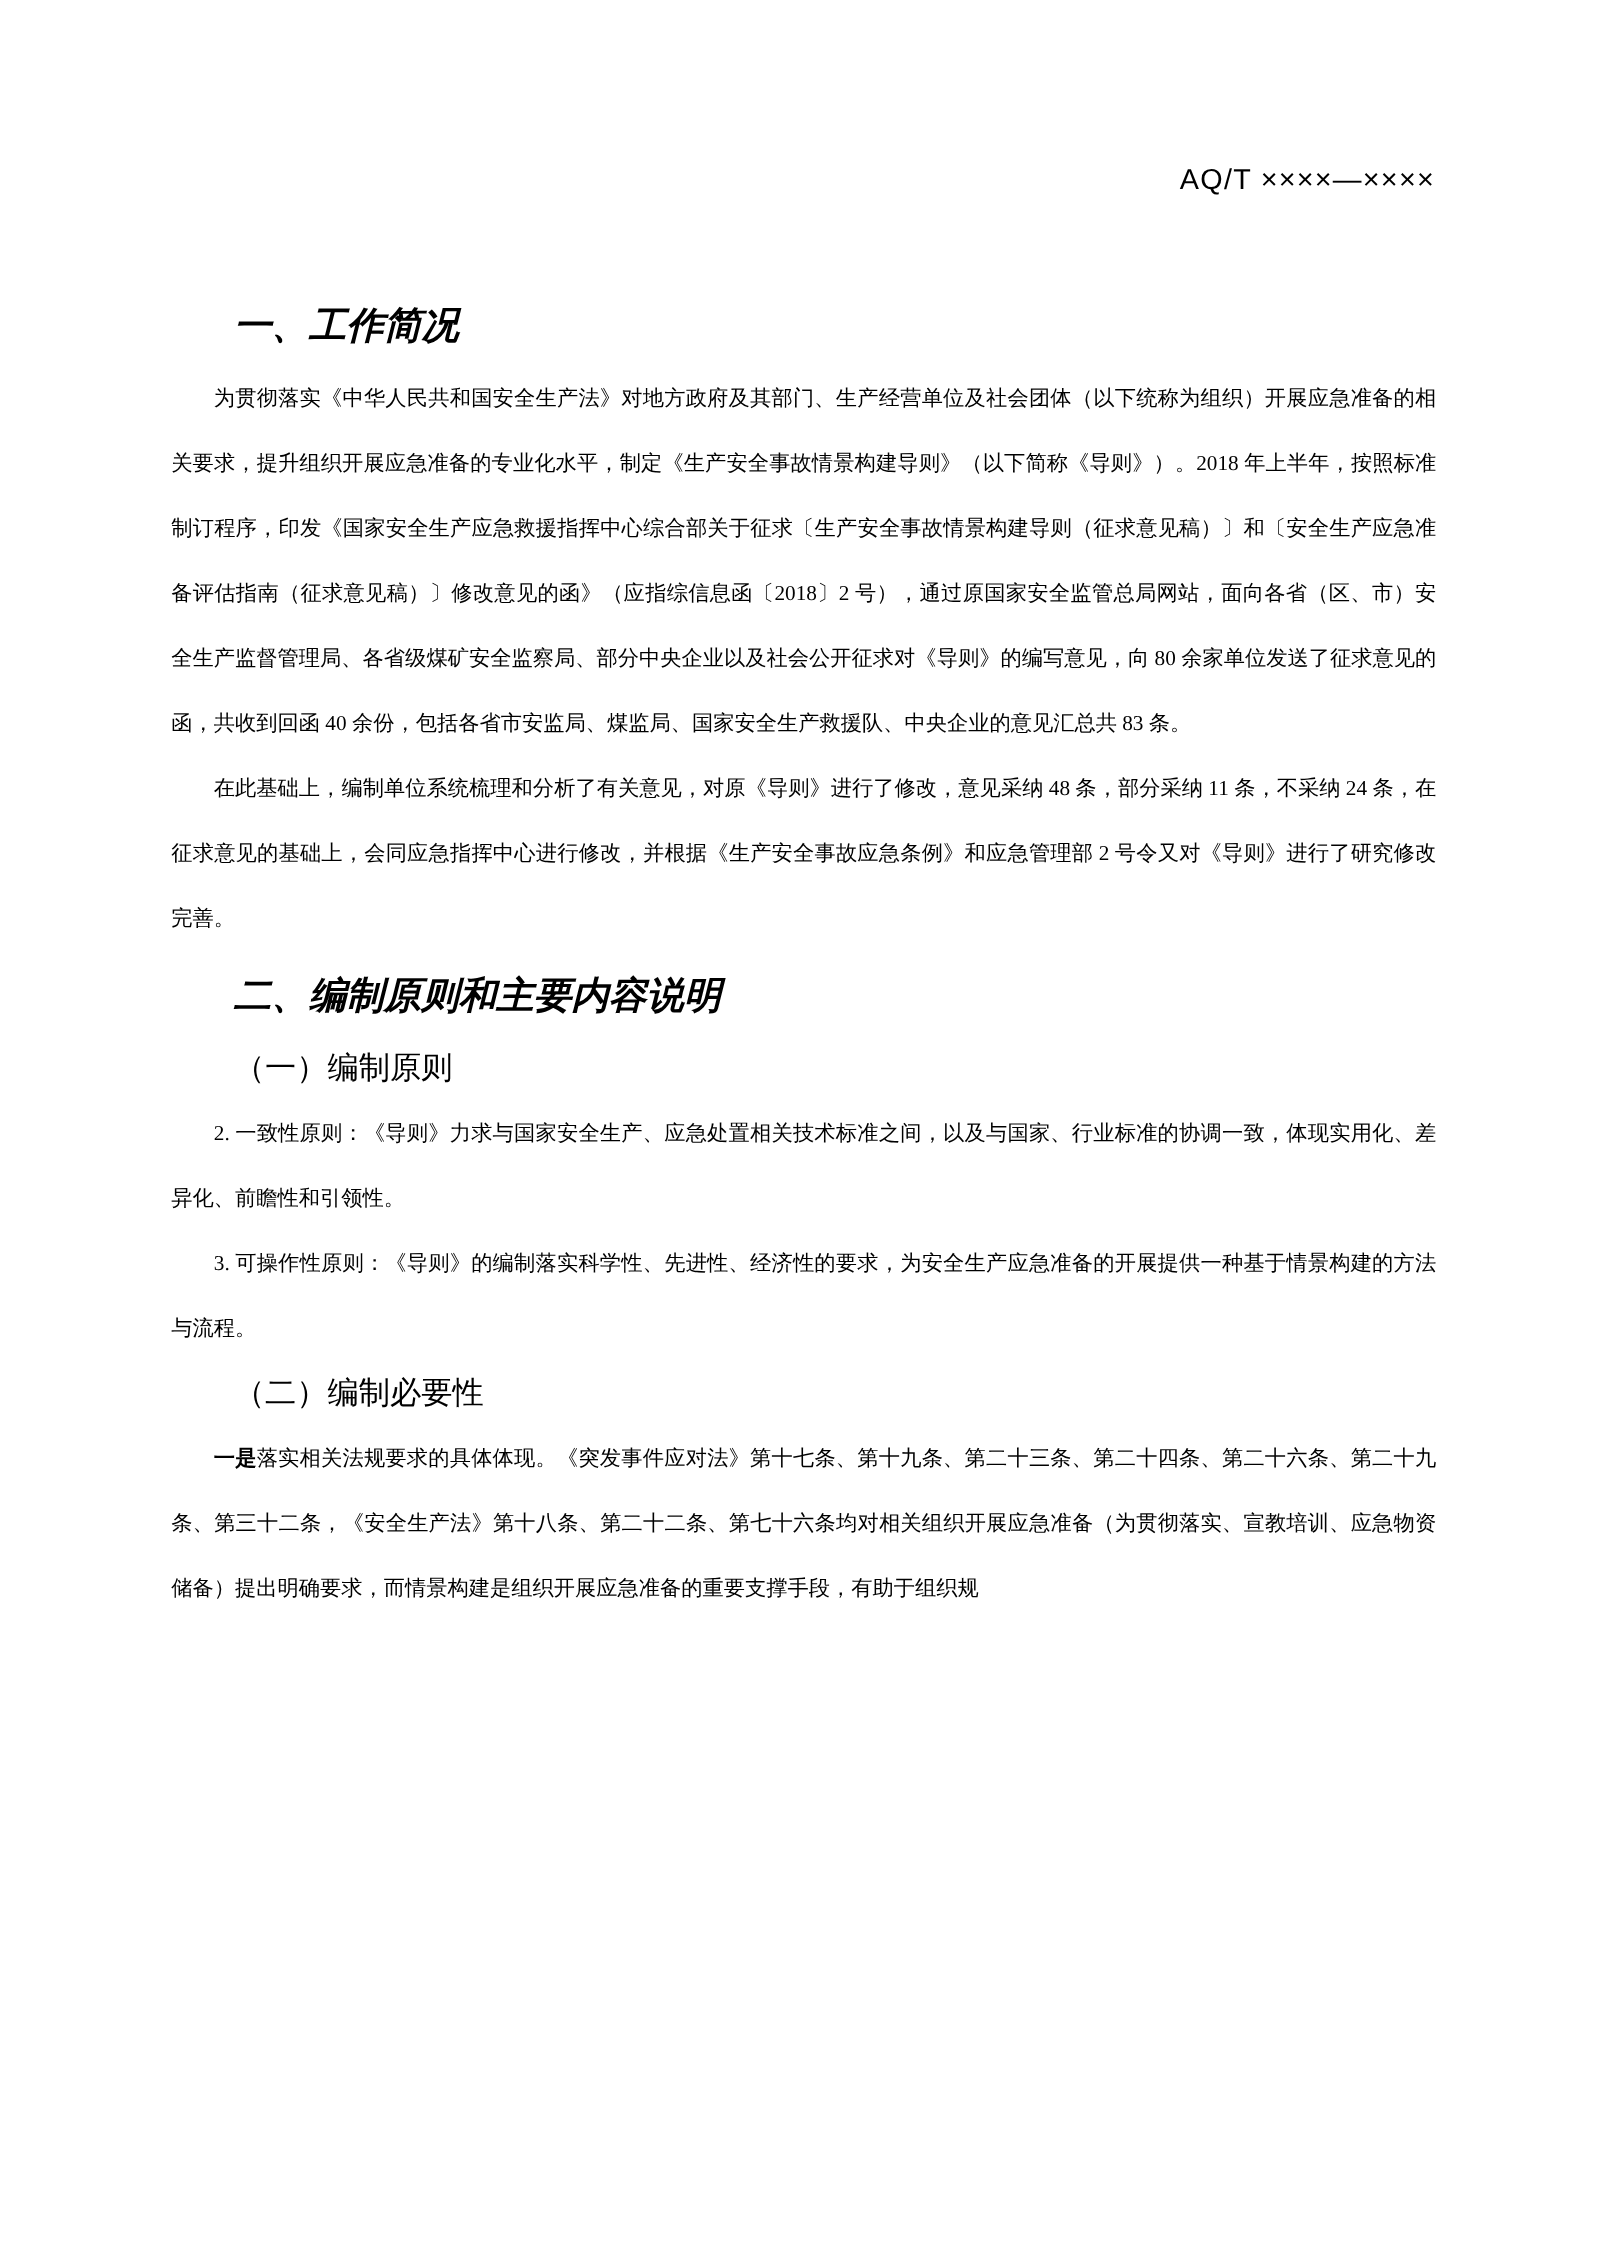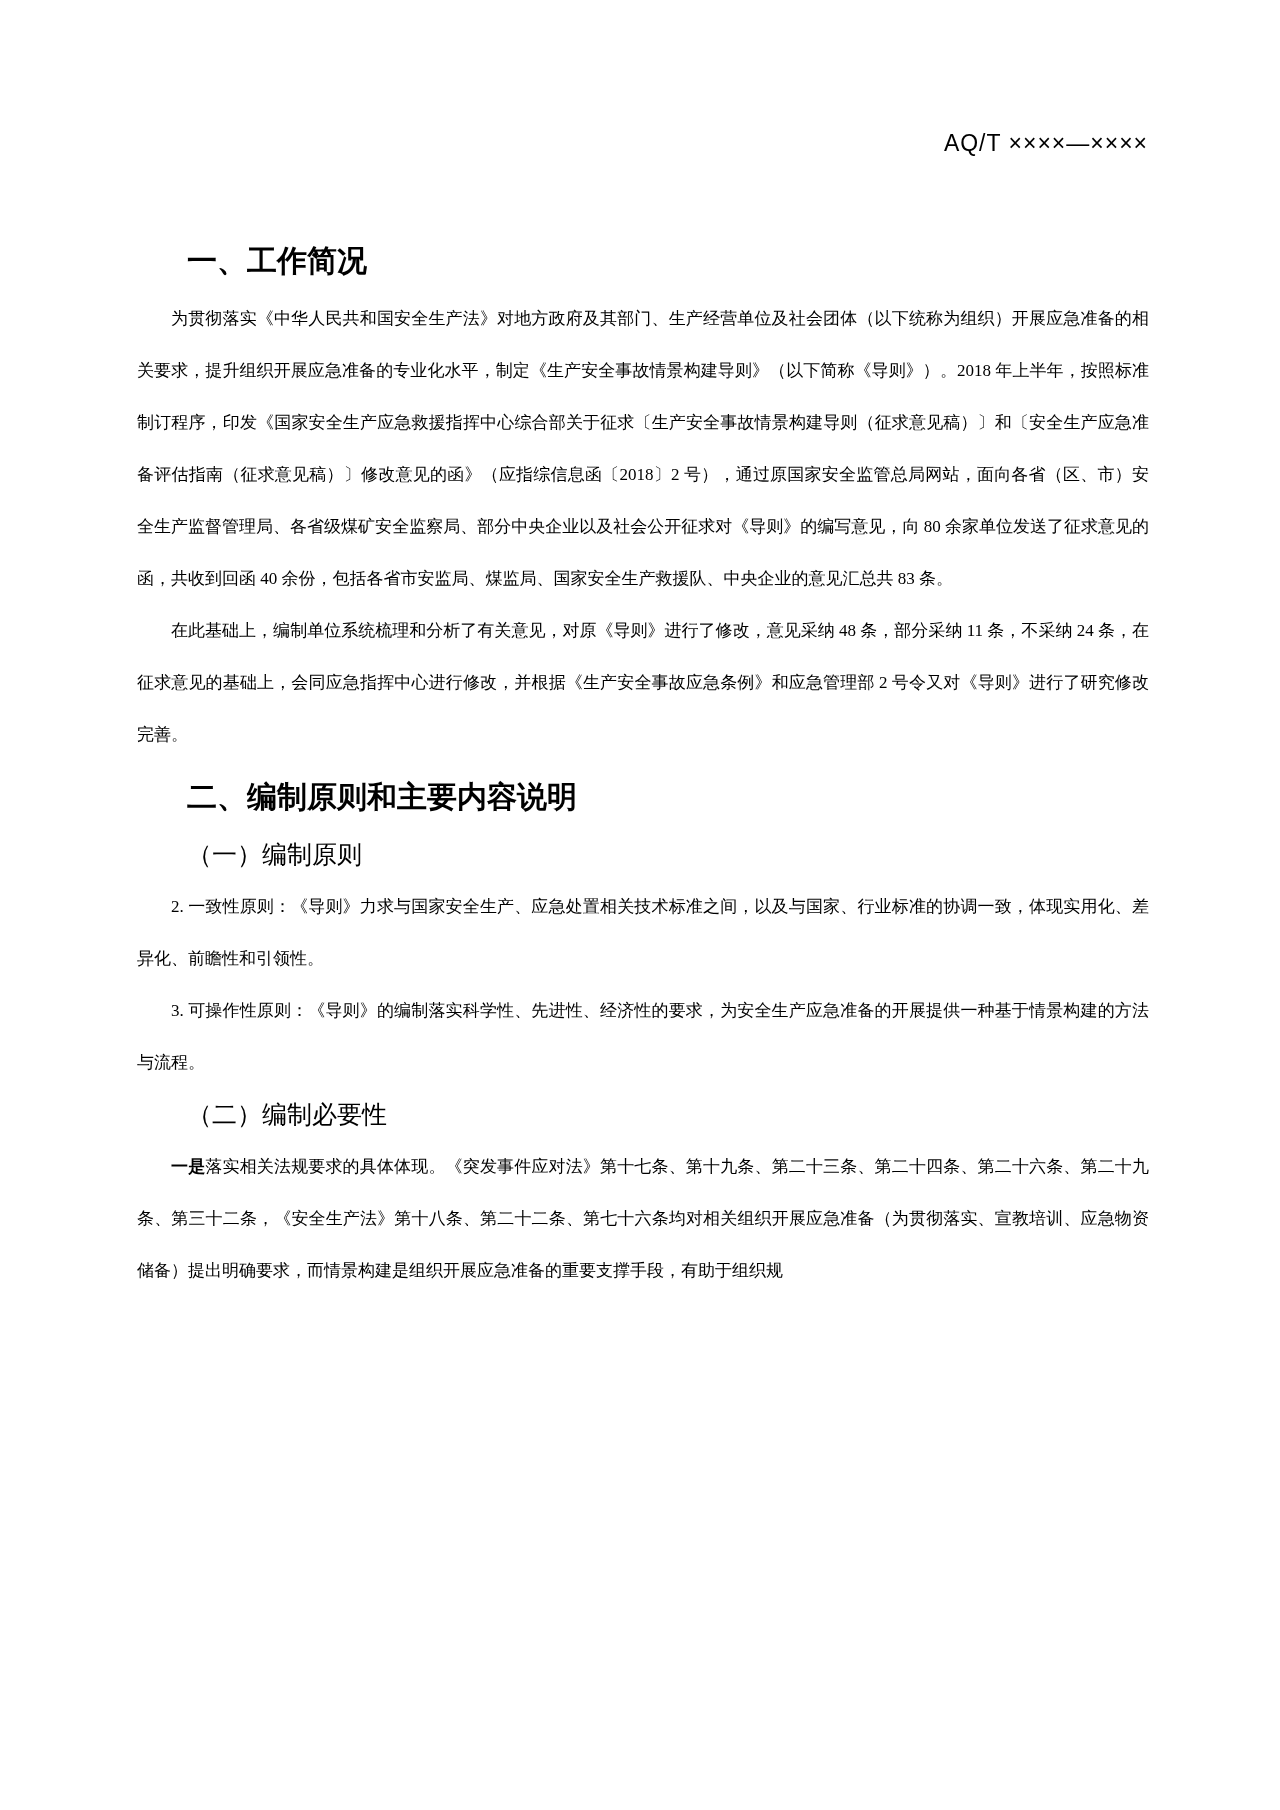--- a/index.html
+++ b/index.html
@@ -31,20 +31,21 @@
     top: 225px;
     width: 1012px;
   }
   .sec-heading {
     font-family: "Liberation Sans", "DejaVu Sans", sans-serif;
     font-weight: bold;
     font-size: 30px;
     line-height: 40px;
     margin: 16px 0 12px 0;
     padding-left: 50px;
+    font-style: italic;
   }
   .body-para {
     font-size: 17px;
     line-height: 52px;
     text-align: justify;
     text-justify: inter-character;
     text-indent: 2em;
     margin: 0;
   }
   .sub-heading {

